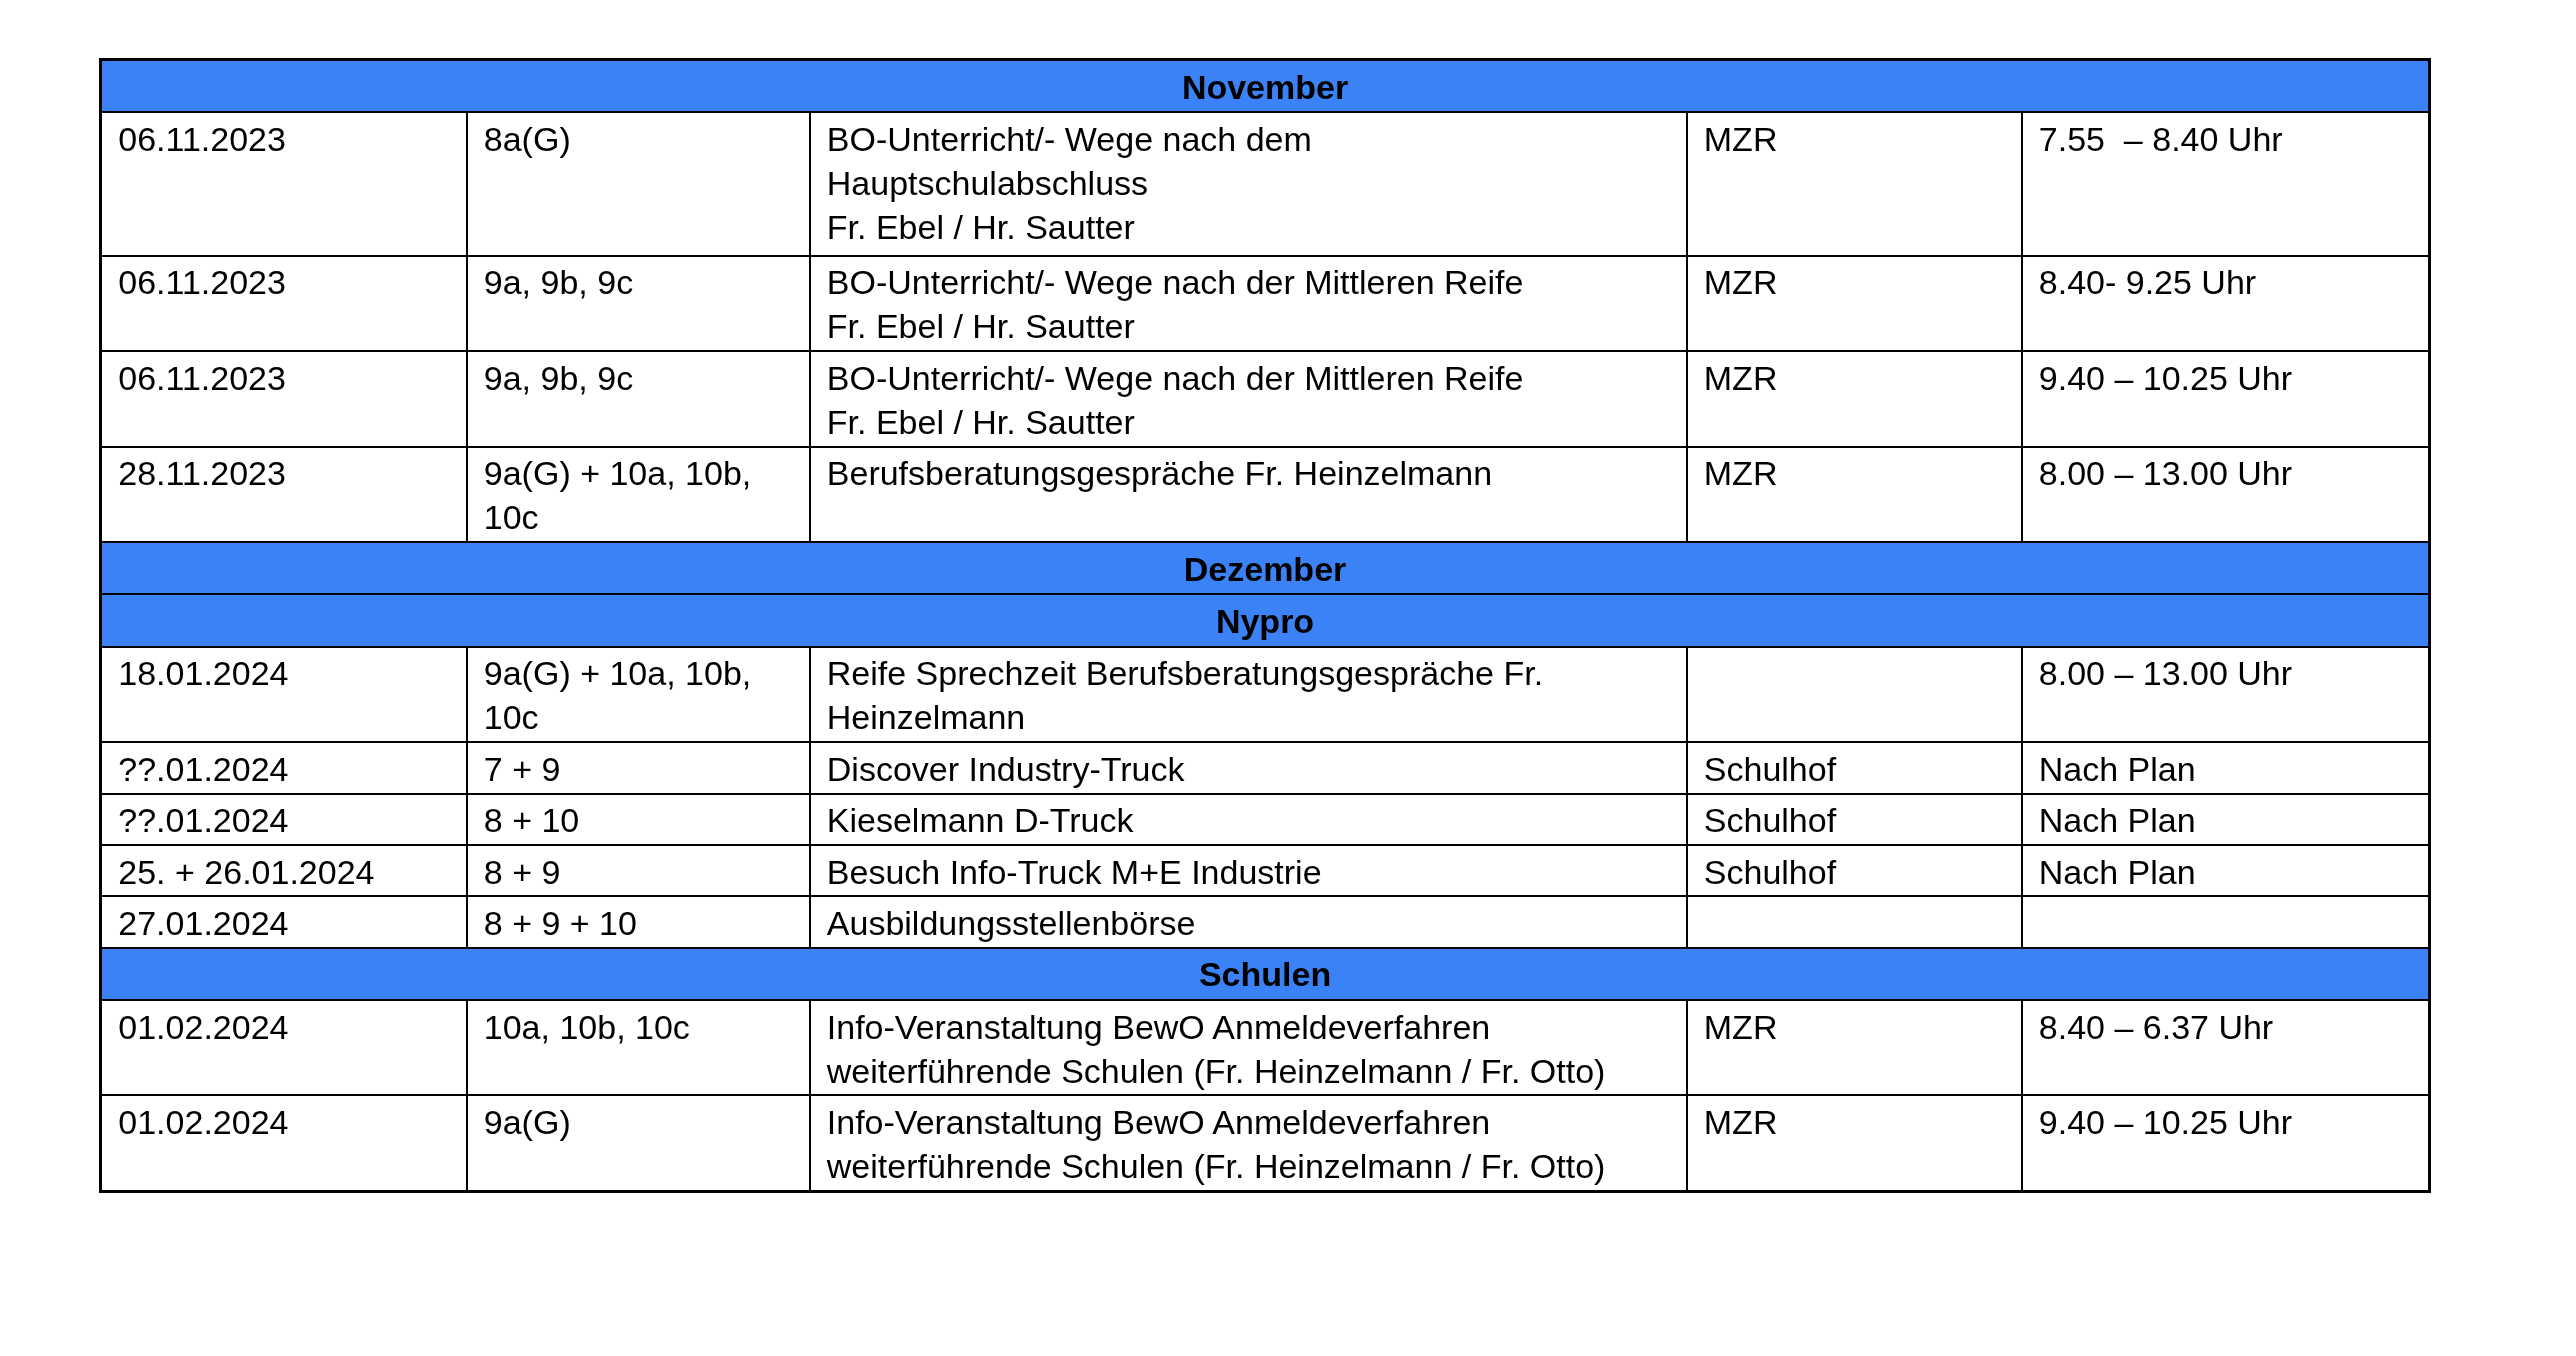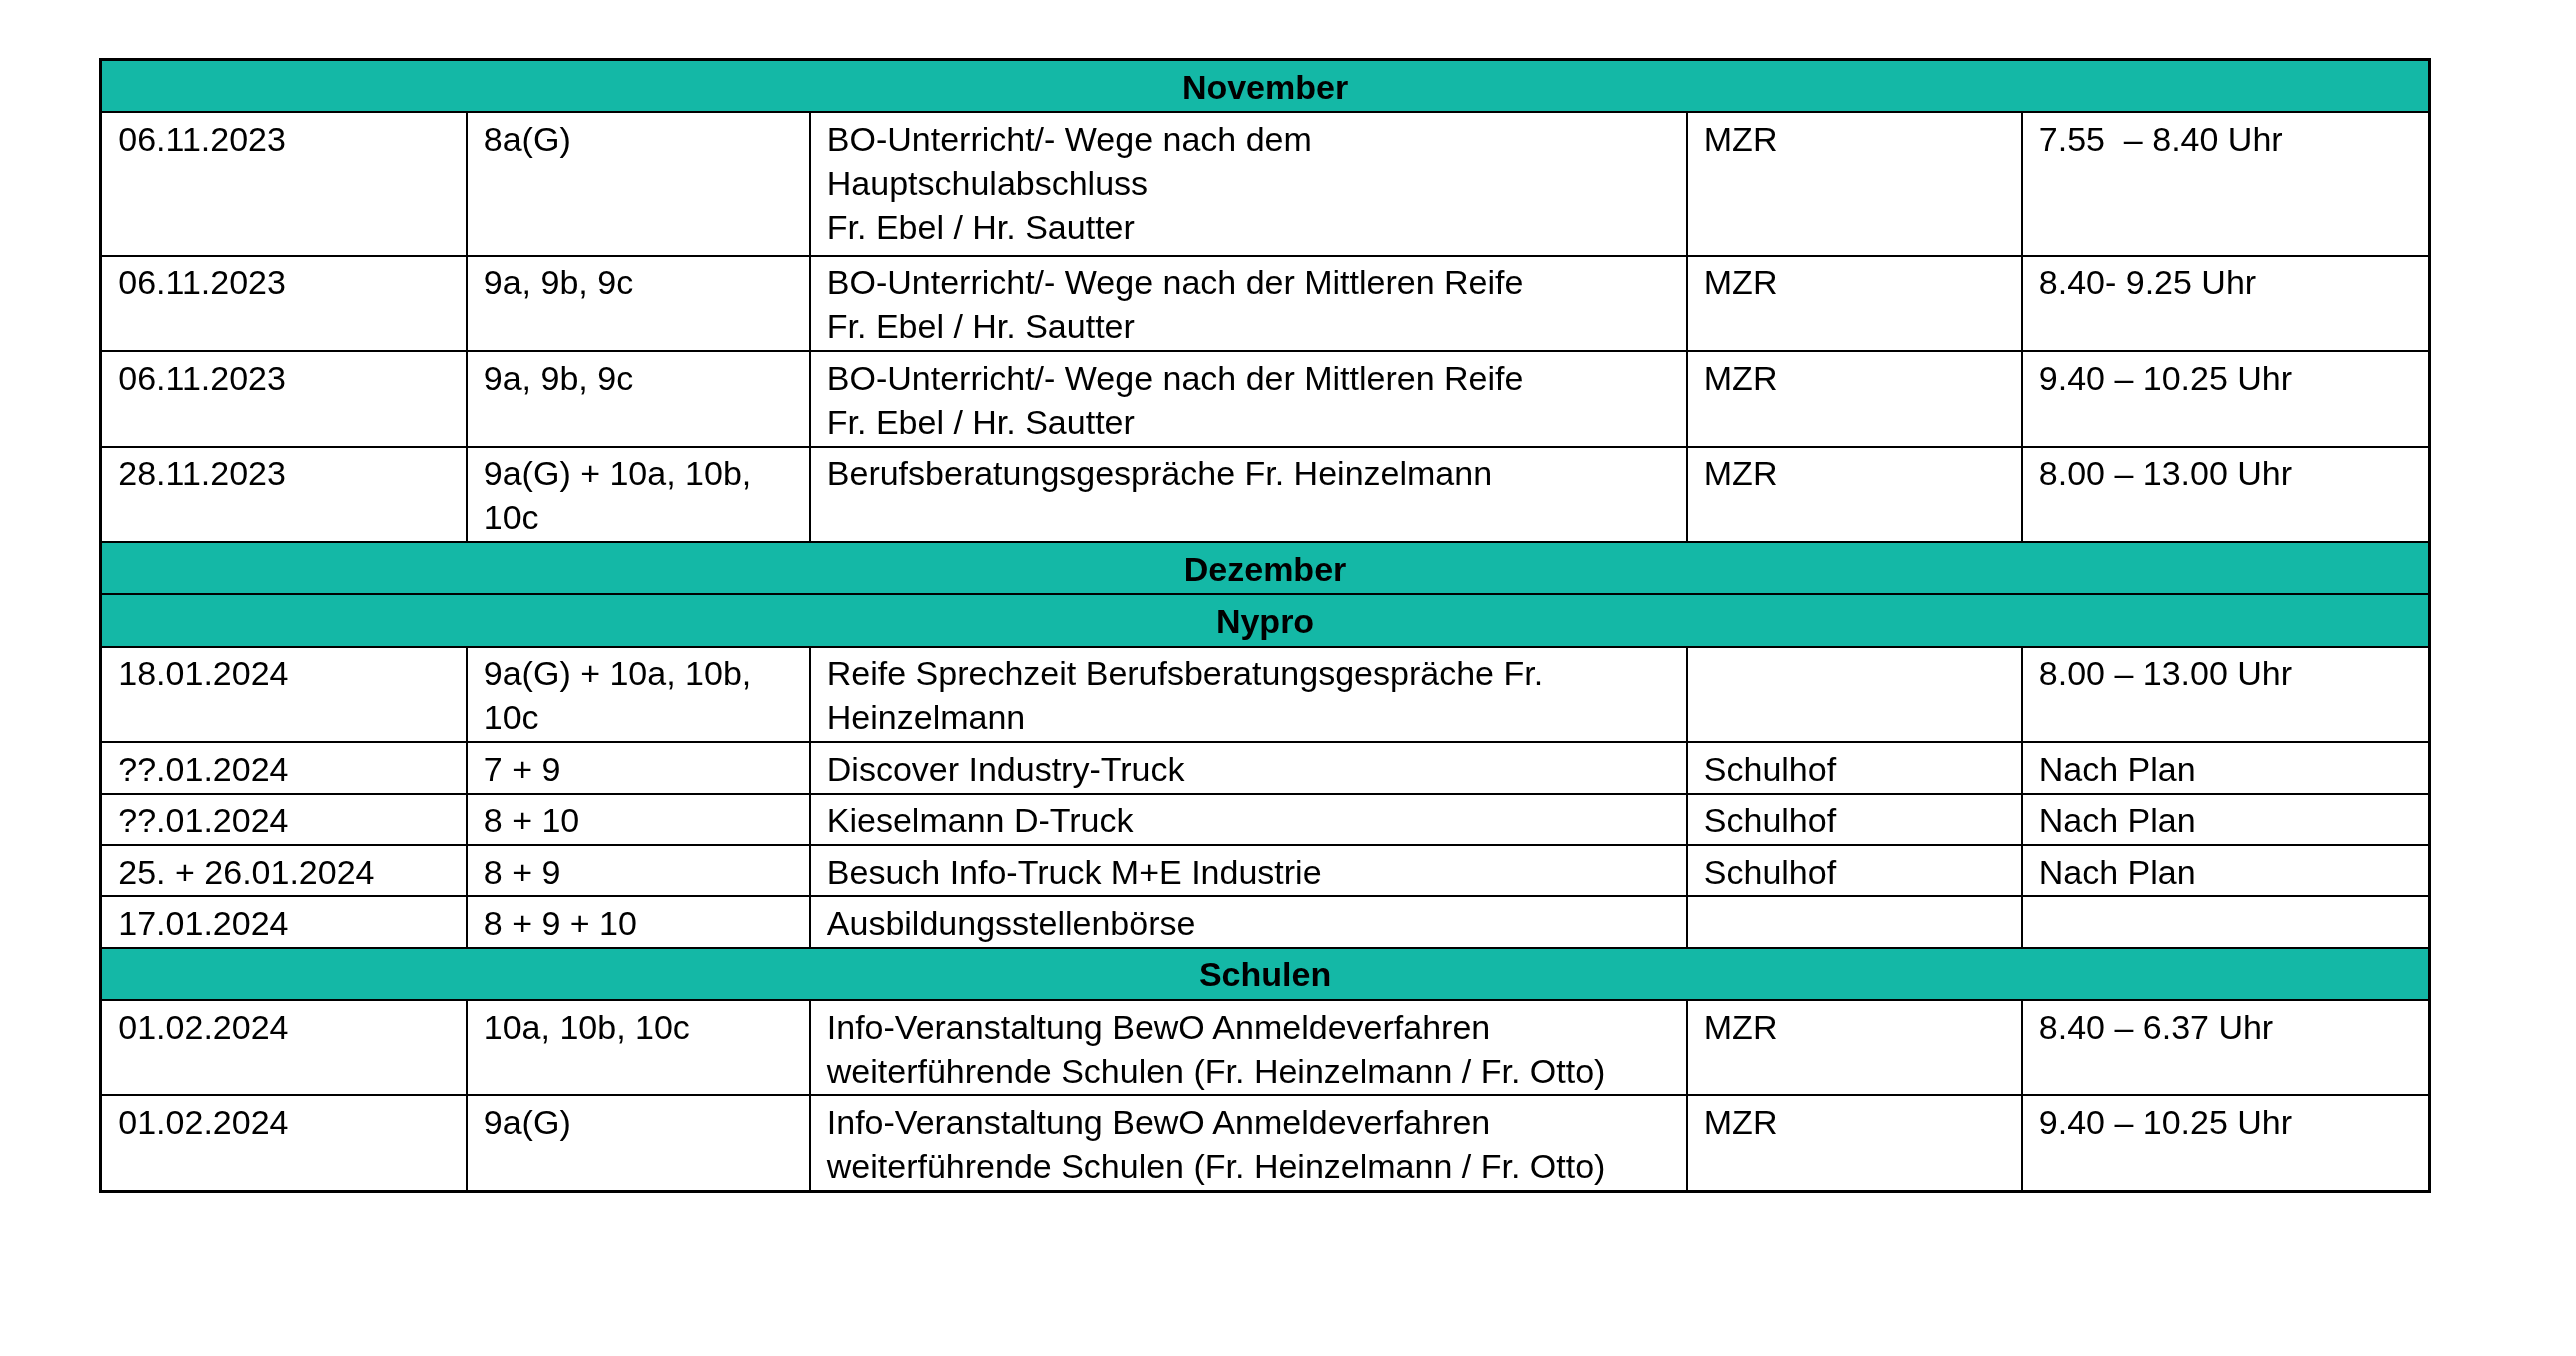--- a/index.html
+++ b/index.html
@@ -28,21 +28,21 @@
   table.schedule td {
     border: 2.7px solid #000000;
     vertical-align: top;
     font-size: 34px;
     line-height: 44px;
     padding: 3.6px 0 1.8px 16.3px;
     white-space: pre;
     overflow: hidden;
   }
   table.schedule td.month-cell {
-    background: #14b8a6;
+    background: #3b82f6;
     font-weight: bold;
     font-size: 34px;
     line-height: 45px;
     text-align: center;
     padding: 3.6px 0 1.8px 0;
   }
   
   table.schedule tr.tall-row td { height: 136px; }
 </style>
 </head>
@@ -124,21 +124,21 @@
           <td>Nach Plan</td>
         </tr>
         <tr>
           <td>25. + 26.01.2024</td>
           <td>8 + 9</td>
           <td>Besuch Info-Truck M+E Industrie</td>
           <td>Schulhof</td>
           <td>Nach Plan</td>
         </tr>
         <tr>
-          <td>17.01.2024</td>
+          <td>27.01.2024</td>
           <td>8 + 9 + 10</td>
           <td>Ausbildungsstellenbörse</td>
           <td></td>
           <td></td>
         </tr>
         <tr>
           <td colspan="5" class="month-cell">Schulen</td>
         </tr>
         <tr>
           <td>01.02.2024</td>

